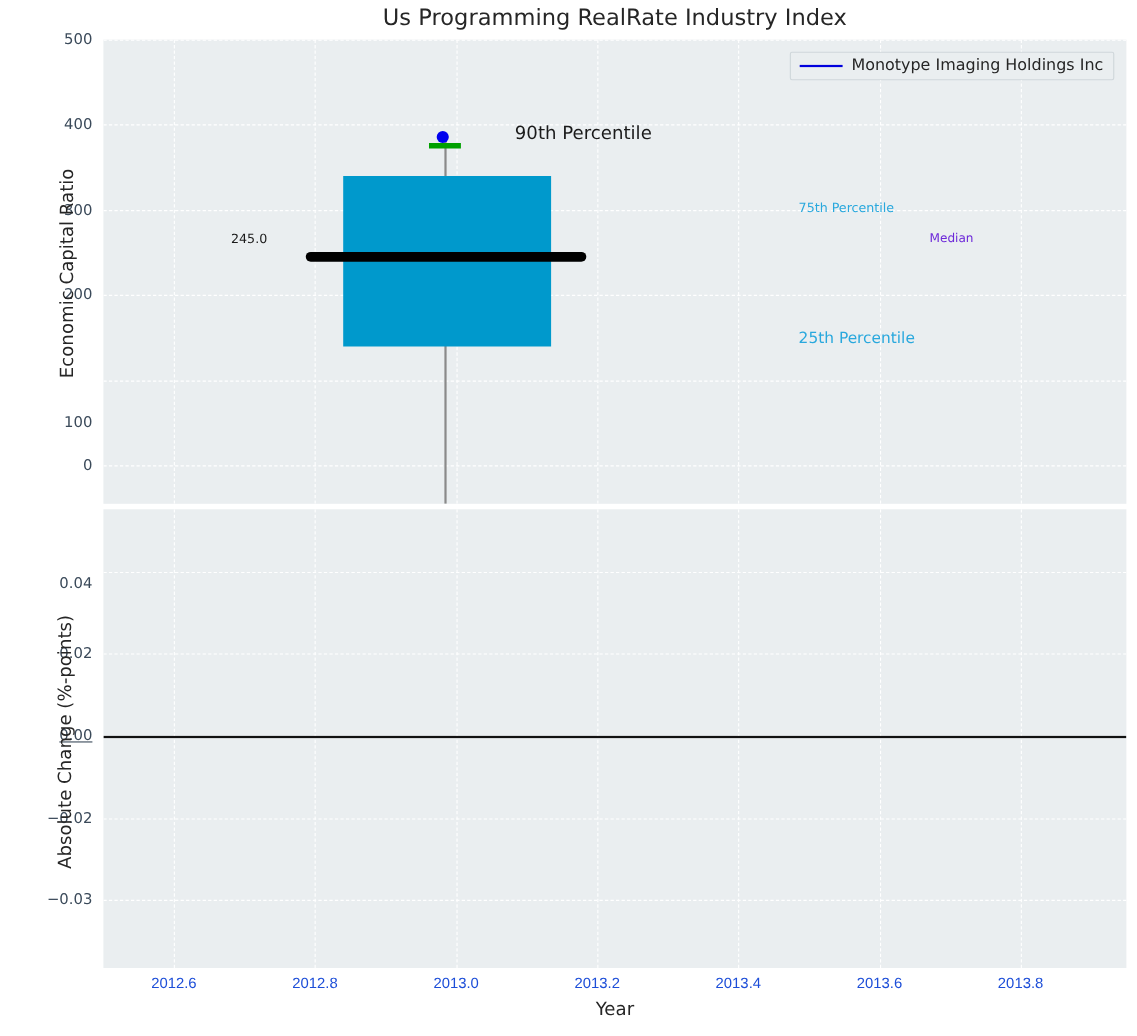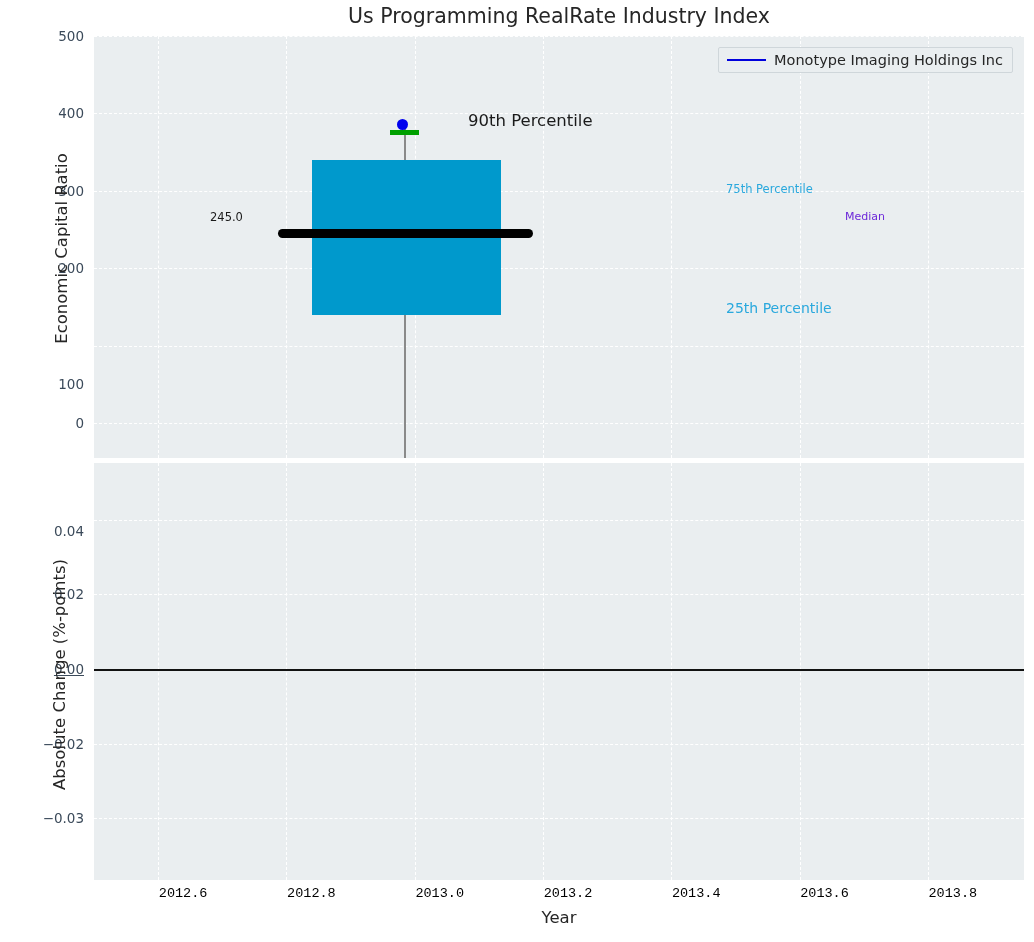--- a/index.html
+++ b/index.html
@@ -86,25 +86,24 @@
     position: absolute;
     width: 80px;
   }
   #ytick-col-top { left: 4px; top: 36px; height: 422px; }
   #ytick-col-bottom { left: 4px; top: 463px; height: 417px; }
 
   .xtick {
     position: absolute;
     top: 886px;
     font-size: 13.5px;
-    color: #000000;
+    color: #1d4ed8;
     white-space: nowrap;
     transform: translateX(-50%);
-    font-family: Liberation Mono, monospace;
-    margin-left: 25px;
+    font-family: Liberation Sans, sans-serif;
   }
 
   
   .ylabel {
     position: absolute;
     font-size: 16.5px;
     color: #262626;
     white-space: nowrap;
     transform-origin: 50% 50%;
     font-family: "DejaVu Sans", sans-serif;

